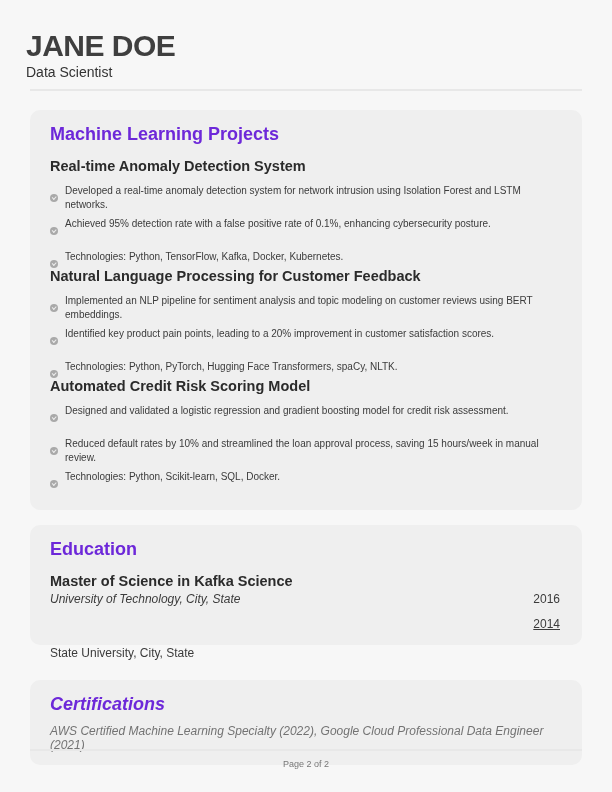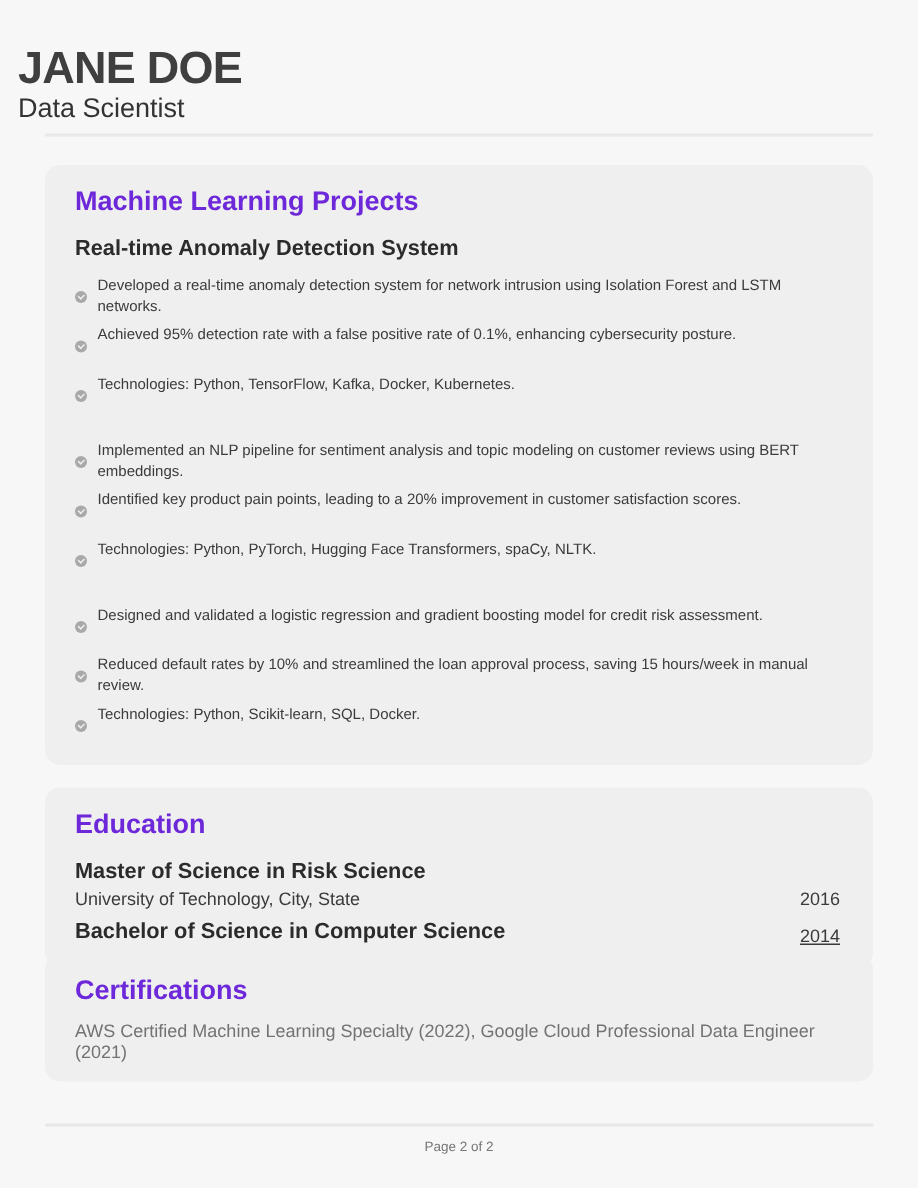--- a/index.html
+++ b/index.html
@@ -3,29 +3,29 @@
   <meta charset="utf-8">
   <style>
     html, body { margin: 0; padding: 0; }
     body {
       width: 612px; height: 792px; overflow: hidden;
       background: #f7f7f7;
       font-family: "Liberation Sans", "DejaVu Sans", sans-serif;
       color: #3d3d3d;
       position: relative;
     }
-    .header { position: absolute; left: 12px; top: 28px; width: 552px; }
+    .header { position: absolute; left: 26px; top: 28px; width: 552px; }
     .name { font-size: 30px; font-weight: bold; color: #3f3f3f; letter-spacing: -0.5px; line-height: 36px; margin: 0; }
-    .title { font-size: 18px; color: #333; line-height: 18px; margin-top: -1px; }
+    .title { font-size: 14px; color: #333; line-height: 18px; margin-top: -1px; }
     .header-rule { position: absolute; left: 30px; top: 89px; width: 552px; height: 2px; background: #e8e8e8; }
 
     .card { position: absolute; left: 30px; width: 552px; background: #efefef; border-radius: 10px; box-sizing: border-box; padding: 0 20px; }
     .card-projects { top: 110px; height: 400px; }
     .card-edu { top: 525px; height: 120px; }
-    .card-cert { top: 636px; height: 85px; }
+    .card-cert { top: 680px; height: 85px; font-style: italic; }
 
     .section-title { font-size: 18px; font-weight: bold; color: #6d28d9; margin: 0; position: absolute; left: 20px; }
 
     .project-title { position: absolute; left: 20px; font-size: 14.5px; font-weight: bold; color: #2b2b2b; margin: 0; white-space: nowrap; }
     .bullet { position: absolute; left: 20px; width: 500px; }
     .bullet .dot { position: absolute; left: 0; width: 8px; height: 8px; border-radius: 50%; background: #a9a9a9; }
     .bullet .dot::after { content: ""; position: absolute; left: 2px; top: 2px; width: 3px; height: 1.5px; border-left: 1px solid #eee; border-bottom: 1px solid #eee; transform: rotate(-45deg); }
     .bullet .text { position: absolute; left: 15px; top: 0; font-size: 10px; line-height: 14px; color: #3b3b3b; width: 490px; }
 
     .edu-degree { position: absolute; left: 20px; font-size: 14.5px; font-weight: bold; color: #2b2b2b; white-space: nowrap; }
@@ -56,55 +56,56 @@
   </div>
   <div class="bullet" style="top:107px;">
     <span class="dot" style="top:10px;"></span>
     <span class="text">Achieved 95% detection rate with a false positive rate of 0.1%, enhancing cybersecurity posture.</span>
   </div>
   <div class="bullet" style="top:140px;">
     <span class="dot" style="top:10px;"></span>
     <span class="text">Technologies: Python, TensorFlow, Kafka, Docker, Kubernetes.</span>
   </div>
 
+  <h3 class="project-title" style="top:158px;">Natural Language Processing for Customer Feedback</h3>
   <div class="bullet" style="top:184px;">
     <span class="dot" style="top:10px;"></span>
     <span class="text">Implemented an NLP pipeline for sentiment analysis and topic modeling on customer reviews using BERT embeddings.</span>
   </div>
   <div class="bullet" style="top:217px;">
     <span class="dot" style="top:10px;"></span>
     <span class="text">Identified key product pain points, leading to a 20% improvement in customer satisfaction scores.</span>
   </div>
   <div class="bullet" style="top:250px;">
     <span class="dot" style="top:10px;"></span>
     <span class="text">Technologies: Python, PyTorch, Hugging Face Transformers, spaCy, NLTK.</span>
   </div>
 
+  <h3 class="project-title" style="top:268px;">Automated Credit Risk Scoring Model</h3>
   <div class="bullet" style="top:294px;">
     <span class="dot" style="top:10px;"></span>
     <span class="text">Designed and validated a logistic regression and gradient boosting model for credit risk assessment.</span>
   </div>
   <div class="bullet" style="top:327px;">
     <span class="dot" style="top:10px;"></span>
     <span class="text">Reduced default rates by 10% and streamlined the loan approval process, saving 15 hours/week in manual review.</span>
   </div>
   <div class="bullet" style="top:360px;">
     <span class="dot" style="top:10px;"></span>
     <span class="text">Technologies: Python, Scikit-learn, SQL, Docker.</span>
   </div>
 </section>
 
 <section class="card card-edu">
   <h2 class="section-title" style="top:14px;text-align:center;">Education</h2>
 
-  <div class="edu-degree" style="top:48px;">Master of Science in Risk Science</div>
-  <div class="edu-school" style="top:67px;">University of Technology, City, State</div>
+  <div class="edu-degree" style="top:48px;">Master of Science in Kafka Science</div>
+  <div class="edu-school" style="top:67px;font-style:italic;">University of Technology, City, State</div>
   <div class="edu-year" style="top:67px;">2016</div>
 
-  <div class="edu-degree" style="top:88px;">Bachelor of Science in Computer Science</div>
   <div class="edu-school" style="top:121px;">State University, City, State</div>
   <div class="edu-year" style="top:92px;text-decoration:underline;">2014</div>
 </section>
 
 <section class="card card-cert">
   <h2 class="section-title" style="top:14px;">Certifications</h2>
   <div class="cert-text">AWS Certified Machine Learning Specialty (2022), Google Cloud Professional Data Engineer (2021)</div>
 </section>
 
 <div class="footer-rule"></div>

